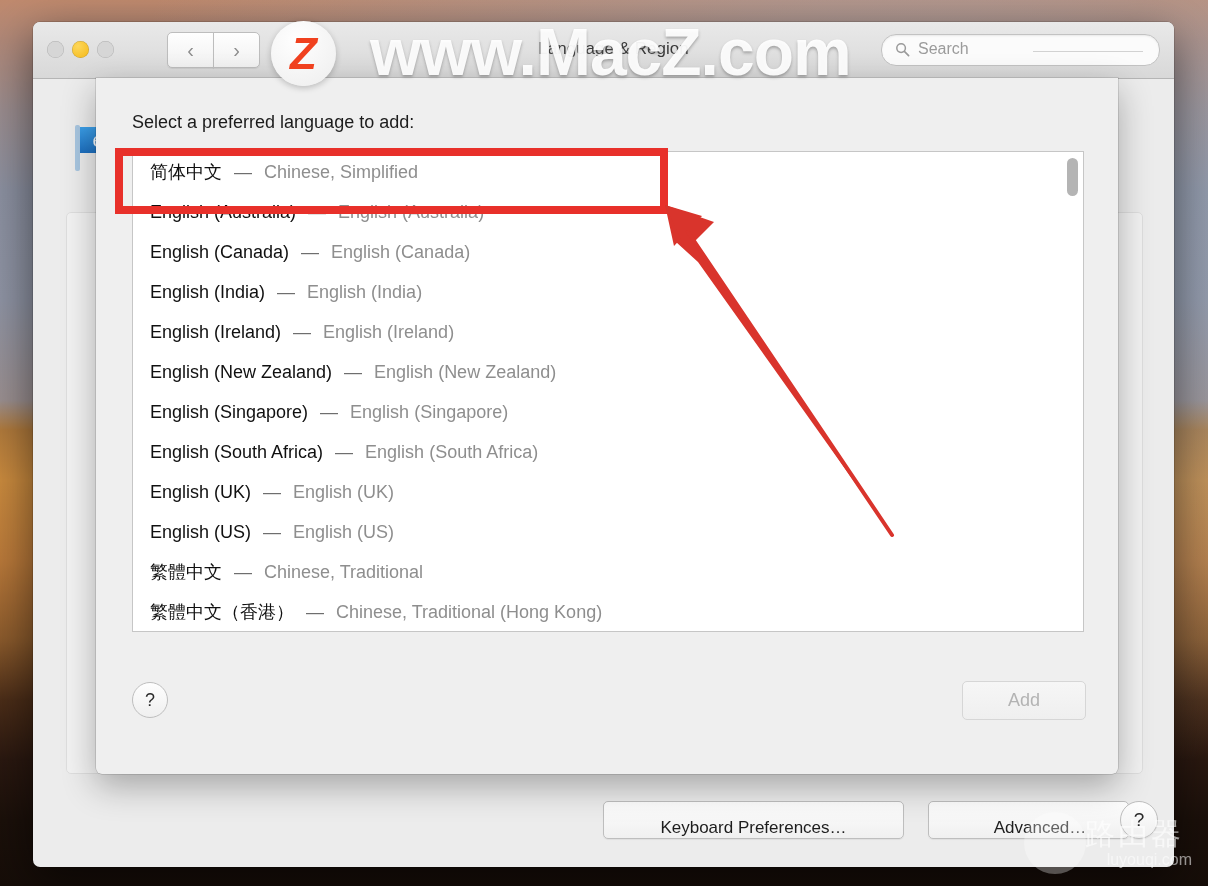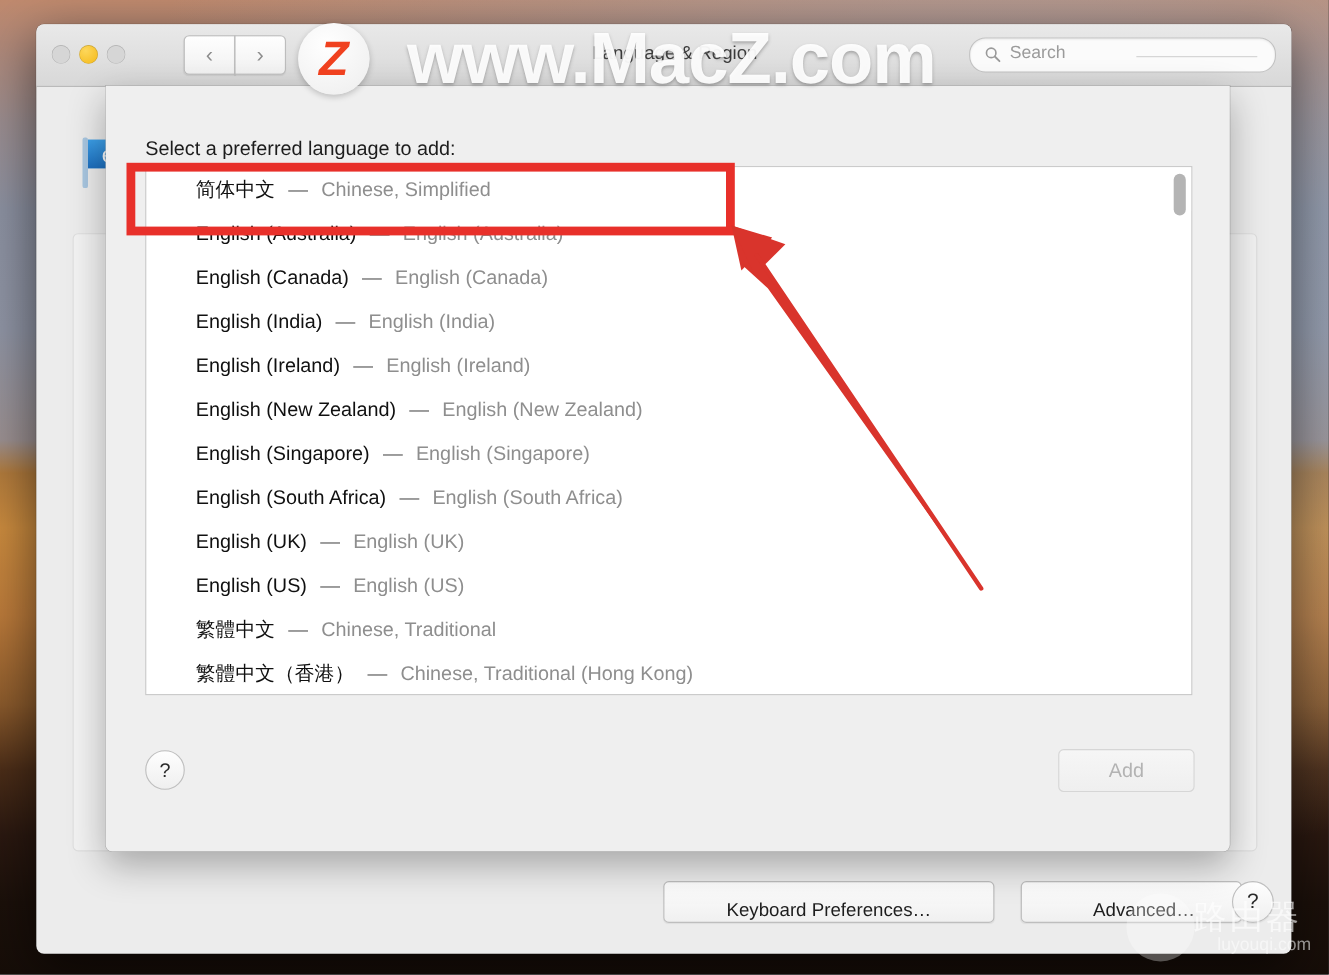--- a/index.html
+++ b/index.html
@@ -106,29 +106,29 @@
     box-shadow:0 1px 1px rgba(0,0,0,.06);
   }
 
   
   #sheet{
     position:absolute;left:96px;top:78px;width:1022px;height:696px;
     background:#efefef;border-radius:0 0 6px 6px;
     box-shadow:0 12px 34px rgba(0,0,0,.30), 0 0 0 .5px rgba(0,0,0,.22);
   }
   #sheet-label{
-    position:absolute;left:36px;top:47px;font-size:18px;color:#1c1c1c;font-weight:500;
+    position:absolute;left:36px;top:34px;font-size:18px;color:#1c1c1c;font-weight:500;
   }
   #lang-listbox{
     position:absolute;left:36px;top:73px;width:950px;height:479px;
     background:#ffffff;border:1px solid #c6c6c6;overflow:hidden;
   }
   .lang-row{
     height:40px;display:flex;align-items:center;padding-left:17px;
-    font-size:18px;white-space:nowrap;margin-left:28px;
+    font-size:18px;white-space:nowrap;
   }
   .lang-row.selected{background:#ffffff;}
   .native{color:#101010;font-weight:500;}
   .dash{color:#6e6e6e;margin:0 12px;}
   .english{color:#8e8e8e;}
   #list-scrollbar{
     position:absolute;right:4px;top:4px;width:13px;height:471px;
   }
   #list-scroll-thumb{
     position:absolute;left:1px;top:2px;width:11px;height:38px;border-radius:6px;

